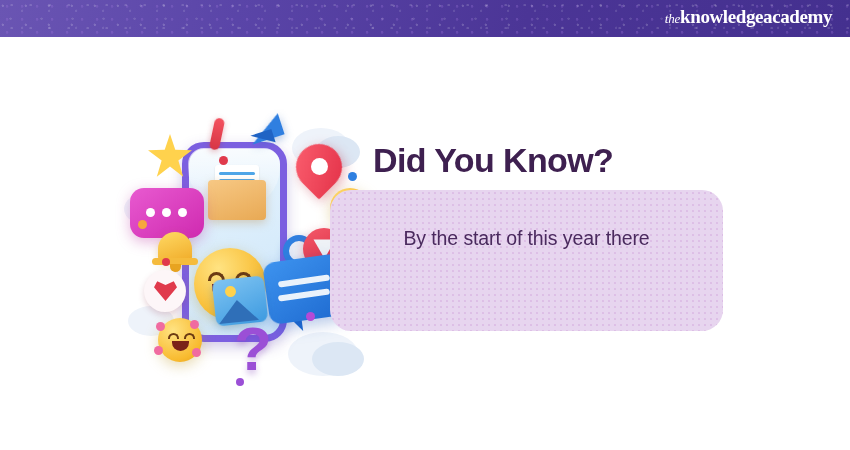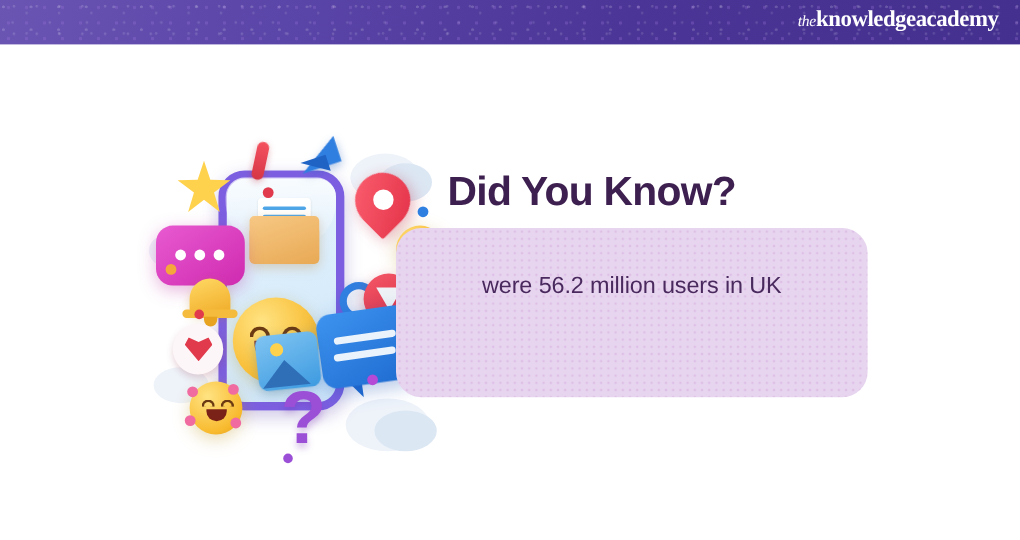--- a/index.html
+++ b/index.html
@@ -354,15 +354,15 @@
   <div class="dot" style="left:42px;  top:158px; width:8px;  height:8px;  background:#e03a4c;"></div>
   <div class="dot" style="left:228px; top:72px;  width:9px;  height:9px;  background:#2f7fe0;"></div>
   <div class="dot" style="left:186px; top:212px; width:9px;  height:9px;  background:#b44ad6;"></div>
   <div class="dot" style="left:116px; top:278px; width:8px;  height:8px;  background:#9b4fd6;"></div>
 </div>
 
 <div class="title">Did You Know?</div>
 
 <div class="text-card">
   <div class="card-text">
-    <div>were 56.2 million users in UK</div>
+    <div>By the start of this year there</div>
   </div>
 </div>
 
 </body></html>

